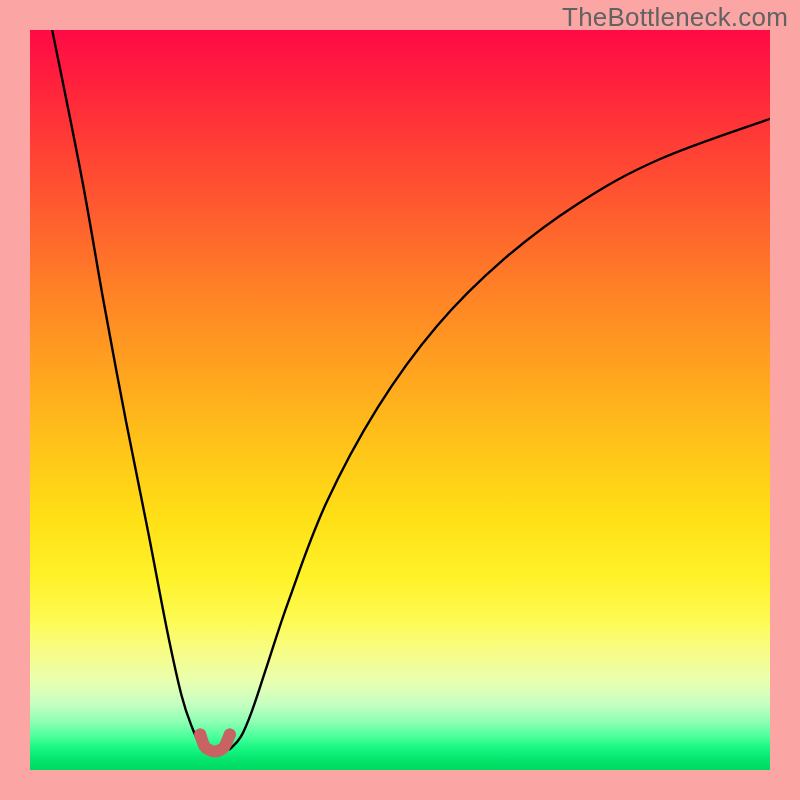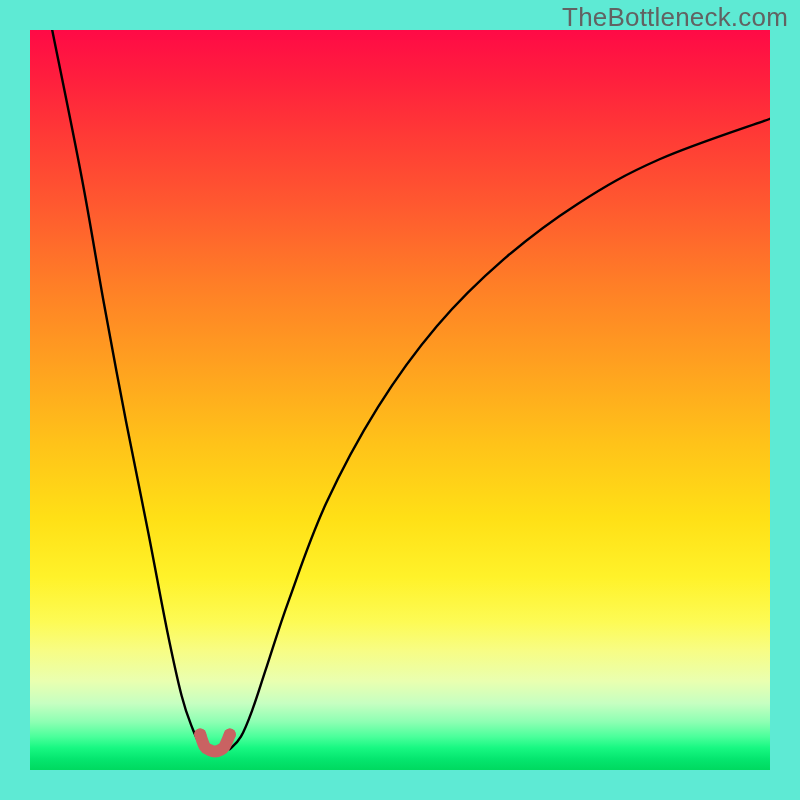--- a/index.html
+++ b/index.html
@@ -7,21 +7,21 @@
     padding: 0;
     width: 800px;
     height: 800px;
     background: #000;
     overflow: hidden;
   }
   .frame {
     position: relative;
     width: 800px;
     height: 800px;
-    background: #5eead4;
+    background: #fca5a5;
   }
   .watermark {
     position: absolute;
     top: 2px;
     right: 12px;
     font-family: Arial, Helvetica, sans-serif;
     font-size: 26px;
     font-weight: 500;
     color: #626262;
     letter-spacing: 0.2px;

